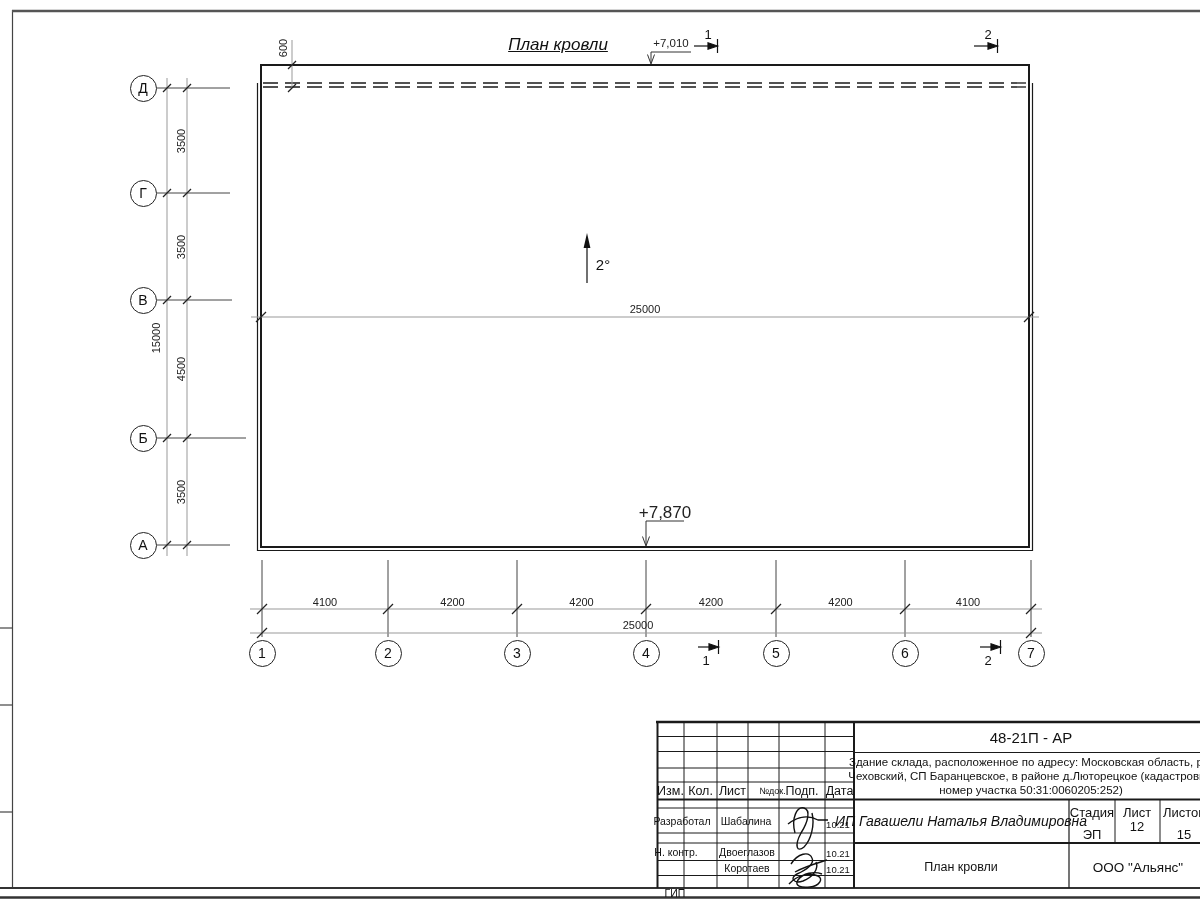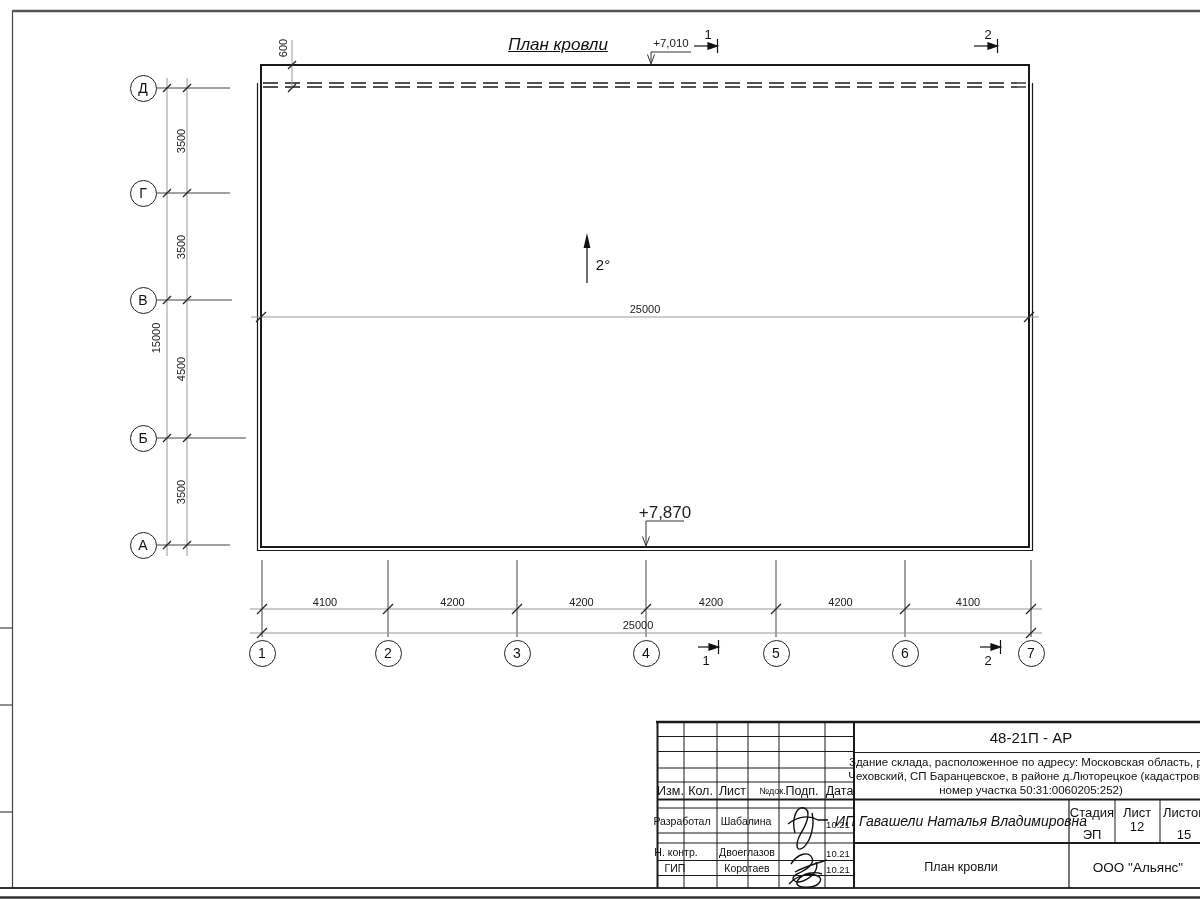--- a/index.html
+++ b/index.html
@@ -250,21 +250,21 @@
 <span class="lbl tb-h" style="left:839.5px;top:791px;">Дата</span>
 
 <span class="lbl tb-s" style="left:682px;top:821px;">Разработал</span>
 <span class="lbl tb-s" style="left:746px;top:821px;">Шабалина</span>
 <span class="lbl tb-d" style="left:838px;top:824px;">10.21</span>
 
 <span class="lbl tb-s" style="left:676px;top:852px;">Н. контр.</span>
 <span class="lbl tb-s" style="left:747px;top:852px;">Двоеглазов</span>
 <span class="lbl tb-d" style="left:838px;top:853px;">10.21</span>
 
-<span class="lbl tb-s" style="left:668px;top:868px;padding-left:14px;">ГИП</span>
+<span class="lbl tb-s" style="left:668px;top:893px;padding-left:14px;">ГИП</span>
 <span class="lbl tb-s" style="left:747px;top:868px;">Коротаев</span>
 <span class="lbl tb-d" style="left:838px;top:869px;">10.21</span>
 
 <span class="lbl" style="left:961px;top:821px;font-size:14px;font-style:italic;">ИП Гавашели Наталья Владимировна</span>
 
 <span class="lbl tb-head13" style="left:1092px;top:812px;">Стадия</span>
 <span class="lbl tb-head13" style="left:1137px;top:812px;">Лист</span>
 <span class="lbl tb-head13" style="left:1184px;top:812px;">Листов</span>
 <span class="lbl tb-head13" style="left:1092px;top:834px;">ЭП</span>
 <span class="lbl tb-head13" style="left:1137px;top:826px;">12</span>

